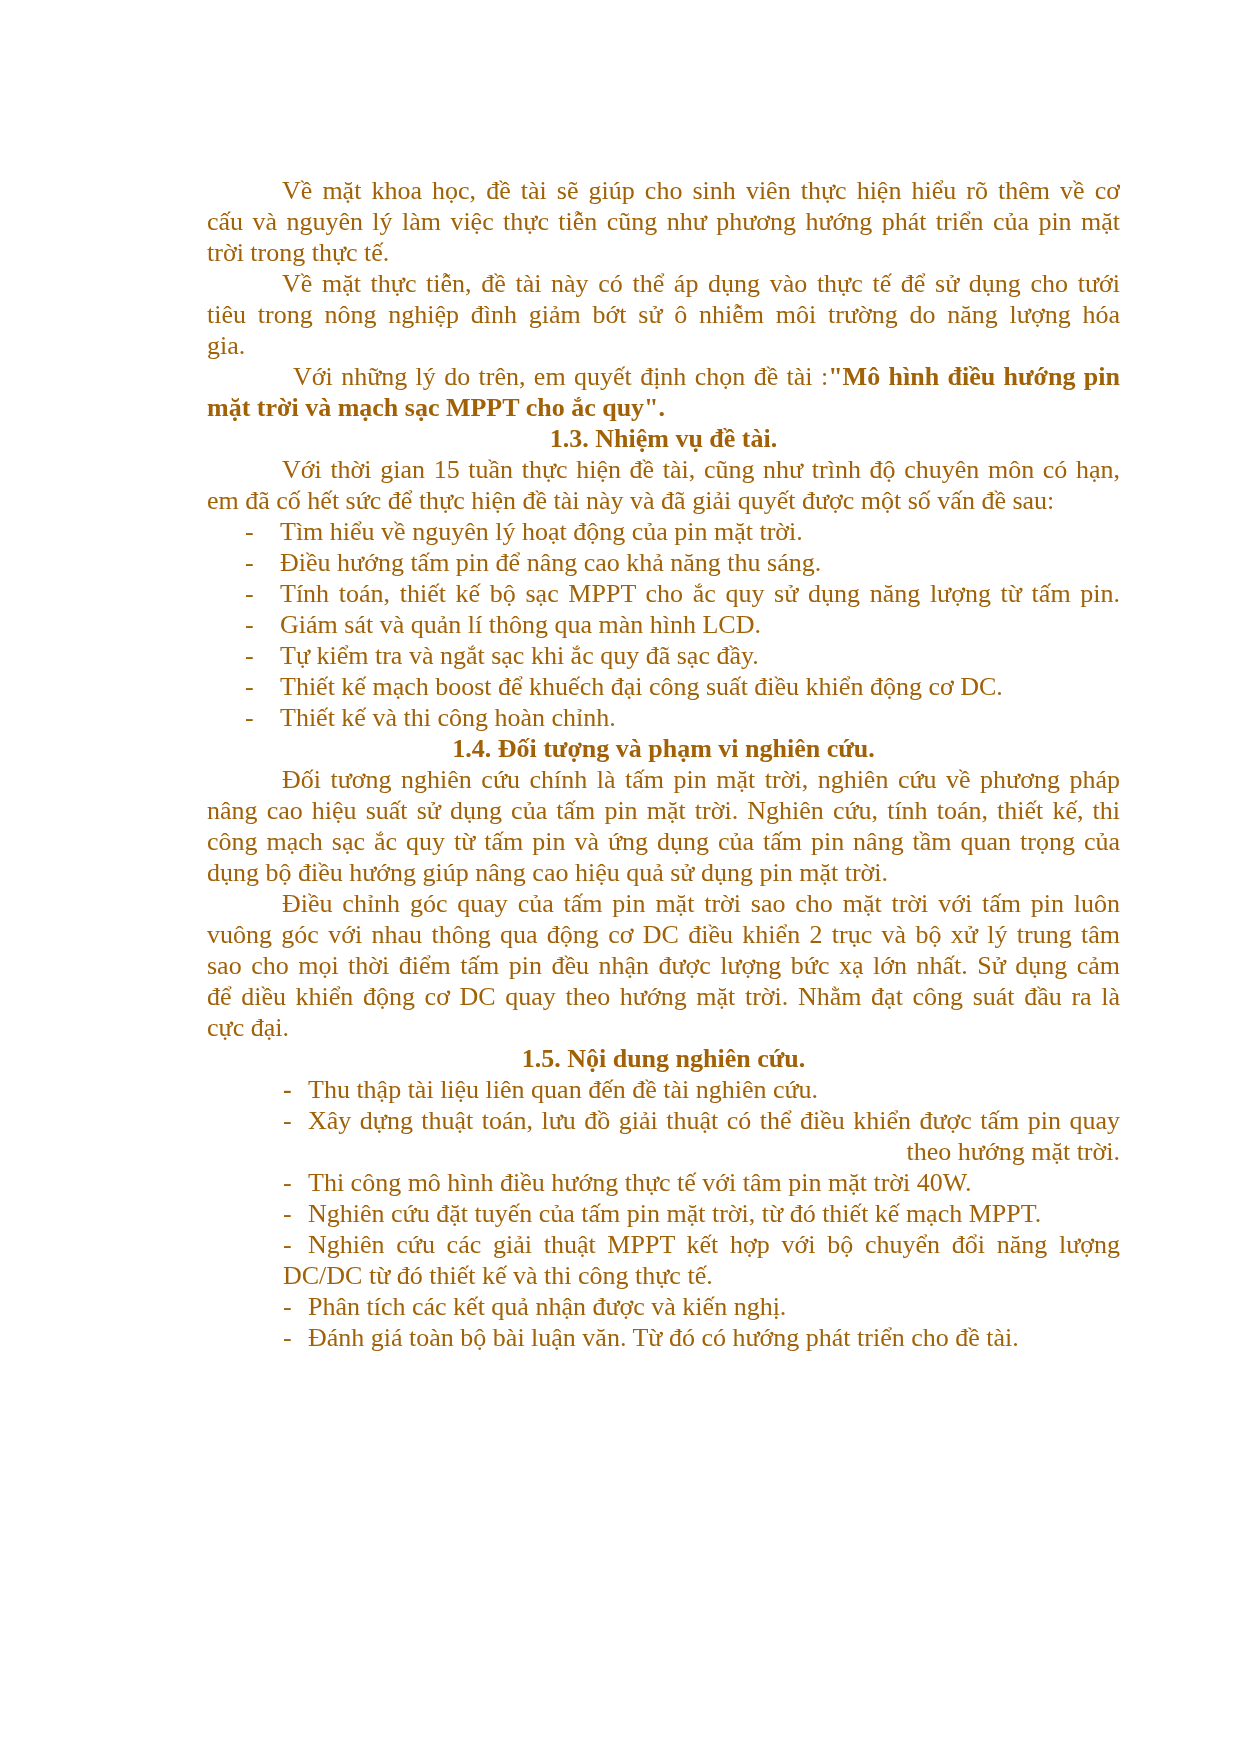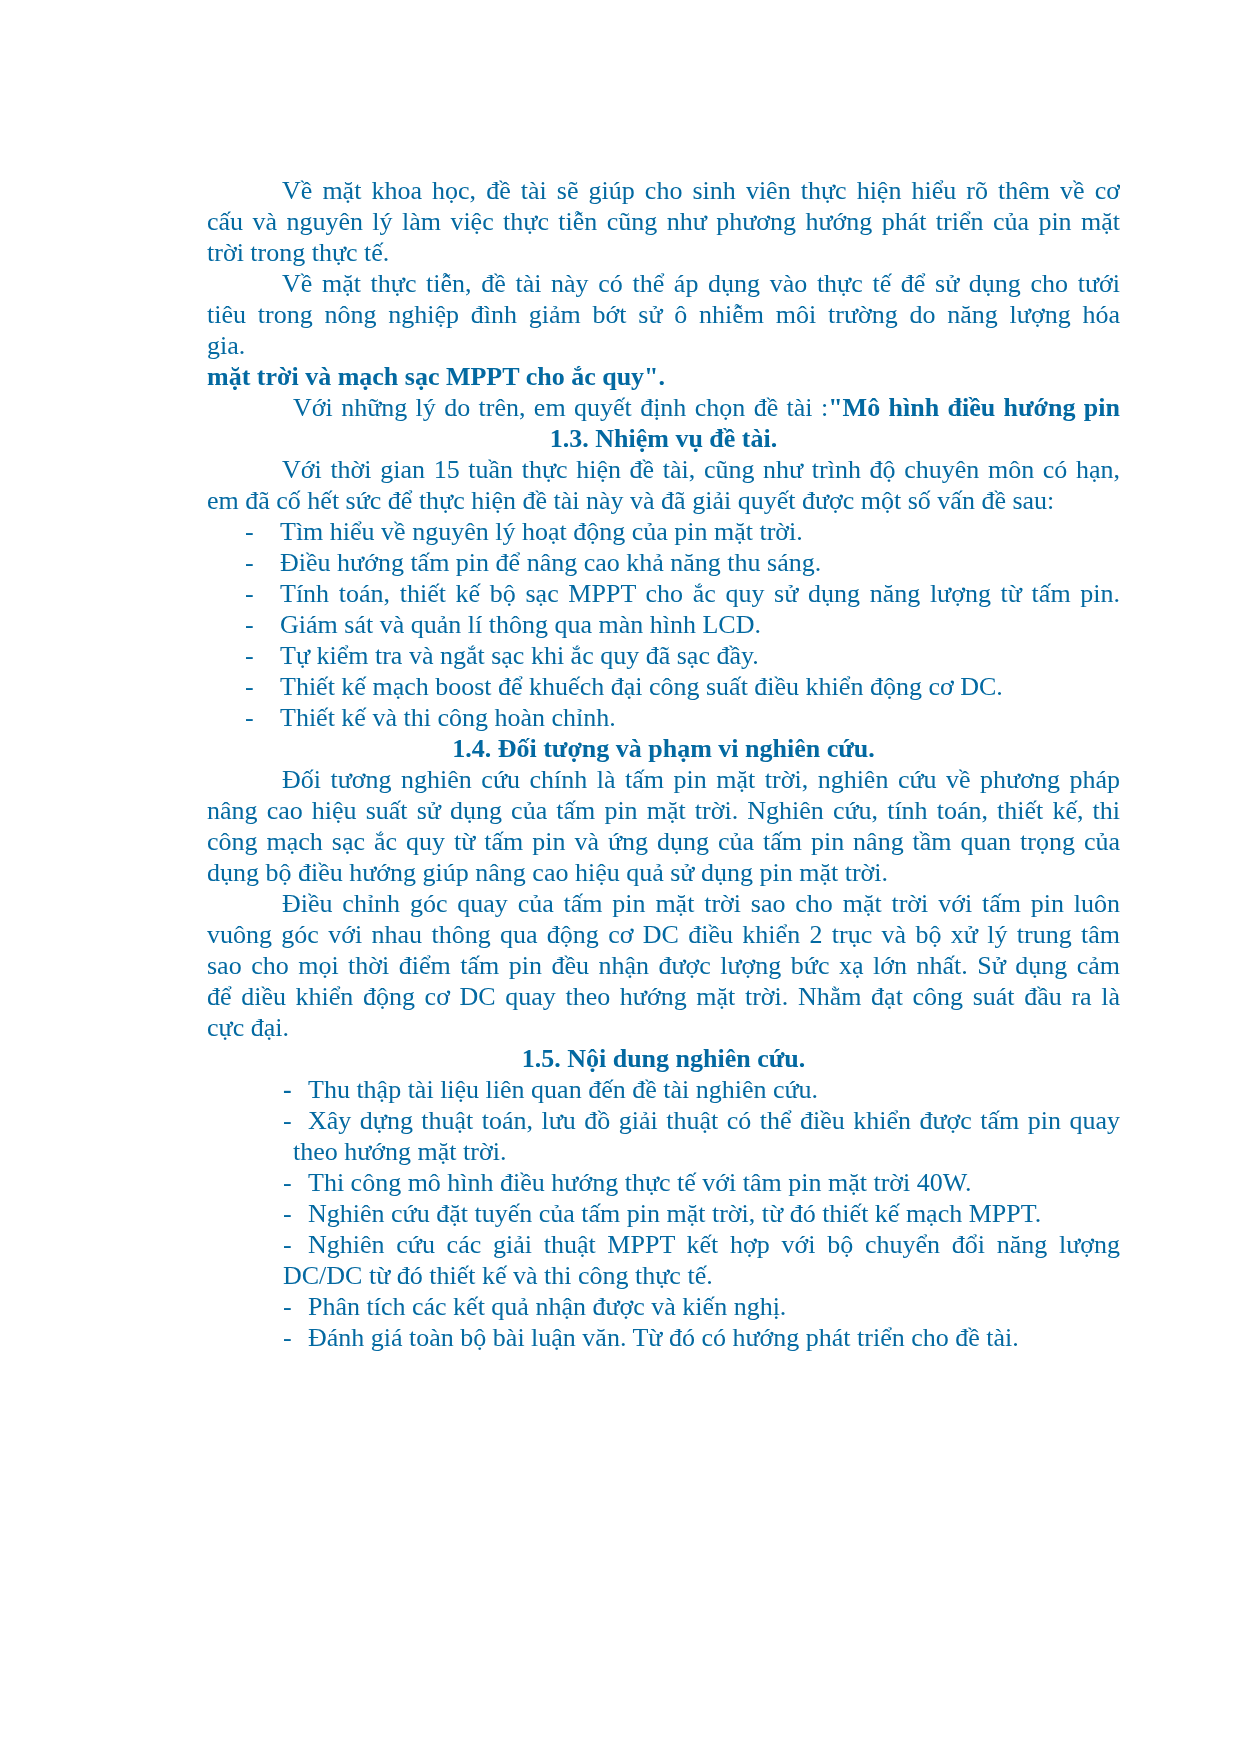--- a/index.html
+++ b/index.html
@@ -8,40 +8,40 @@
     background: #ffffff;
   }
   .page {
     position: relative;
     width: 1240px;
     height: 1360px;
     background: #ffffff;
     font-family: "Liberation Serif", "DejaVu Serif", serif;
     font-size: 26px;
     line-height: 31px;
-    color: #0369a1;
+    color: #a16207;
     overflow: hidden;
   }
   .content {
     position: absolute;
     left: 207px;
     top: 175px;
     width: 913px;
   }
   .line {
     height: 31px;
     overflow: hidden;
   }
   .just {
     text-align: justify;
     text-align-last: justify;
   }
   .ind75 { padding-left: 75px; }
   .ind76 { padding-left: 76px; }
-  .ind86 { padding-left: 86px; }
+  .ind86 { padding-left: 86px; text-align: right; }
   .pl38  { padding-left: 38px; }
   .pl76  { padding-left: 76px; }
   .d1 { display: inline-block; width: 35px; }
   .d2 { display: inline-block; width: 25px; }
   .b  { font-weight: bold; }
   .heading-line { font-weight: bold; text-align: center; }
   .pagenum {
     position: absolute;
     left: 1100px;
     top: 1568px;
@@ -53,22 +53,22 @@
 <body>
 
 <div class="page">
   <div class="content">
       <div class="line ind75 just"><span>Về mặt khoa học, đề tài sẽ giúp cho sinh viên thực hiện hiểu rõ thêm về cơ</span></div>
       <div class="line just"><span>cấu và nguyên lý làm việc thực tiễn cũng như phương hướng phát triển của pin mặt</span></div>
       <div class="line "><span>trời trong thực tế.</span></div>
       <div class="line ind75 just"><span>Về mặt thực tiễn, đề tài này có thể áp dụng vào thực tế để sử dụng cho tưới</span></div>
       <div class="line just"><span>tiêu trong nông nghiệp đình giảm bớt sử ô nhiễm môi trường do năng lượng hóa</span></div>
       <div class="line "><span>gia.</span></div>
+      <div class="line ind86 just"><span>Với những lý do trên, em quyết định chọn đề tài :</span><span class="b">"Mô hình điều hướng pin</span></div>
       <div class="line "><span class="b">mặt trời và mạch sạc MPPT cho ắc quy".</span></div>
-      <div class="line ind86 just"><span>Với những lý do trên, em quyết định chọn đề tài :</span><span class="b">"Mô hình điều hướng pin</span></div>
       <div class="line heading-line "><span class="b">1.3. Nhiệm vụ đề tài.</span></div>
       <div class="line ind75 just"><span>Với thời gian 15 tuần thực hiện đề tài, cũng như trình độ chuyên môn có hạn,</span></div>
       <div class="line "><span>em đã cố hết sức để thực hiện đề tài này và đã giải quyết được một số vấn đề sau:</span></div>
       <div class="line pl38"><span class="d1">-</span><span>Tìm hiểu về nguyên lý hoạt động của pin mặt trời.</span></div>
       <div class="line pl38"><span class="d1">-</span><span>Điều hướng tấm pin để nâng cao khả năng thu sáng.</span></div>
       <div class="line pl38 just"><span class="d1">-</span><span>Tính toán, thiết kế bộ sạc MPPT cho ắc quy sử dụng năng lượng từ tấm pin.</span></div>
       <div class="line pl38"><span class="d1">-</span><span>Giám sát và quản lí thông qua màn hình LCD.</span></div>
       <div class="line pl38"><span class="d1">-</span><span>Tự kiểm tra và ngắt sạc khi ắc quy đã sạc đầy.</span></div>
       <div class="line pl38"><span class="d1">-</span><span>Thiết kế mạch boost để khuếch đại công suất điều khiển động cơ DC.</span></div>
       <div class="line pl38"><span class="d1">-</span><span>Thiết kế và thi công hoàn chỉnh.</span></div>

